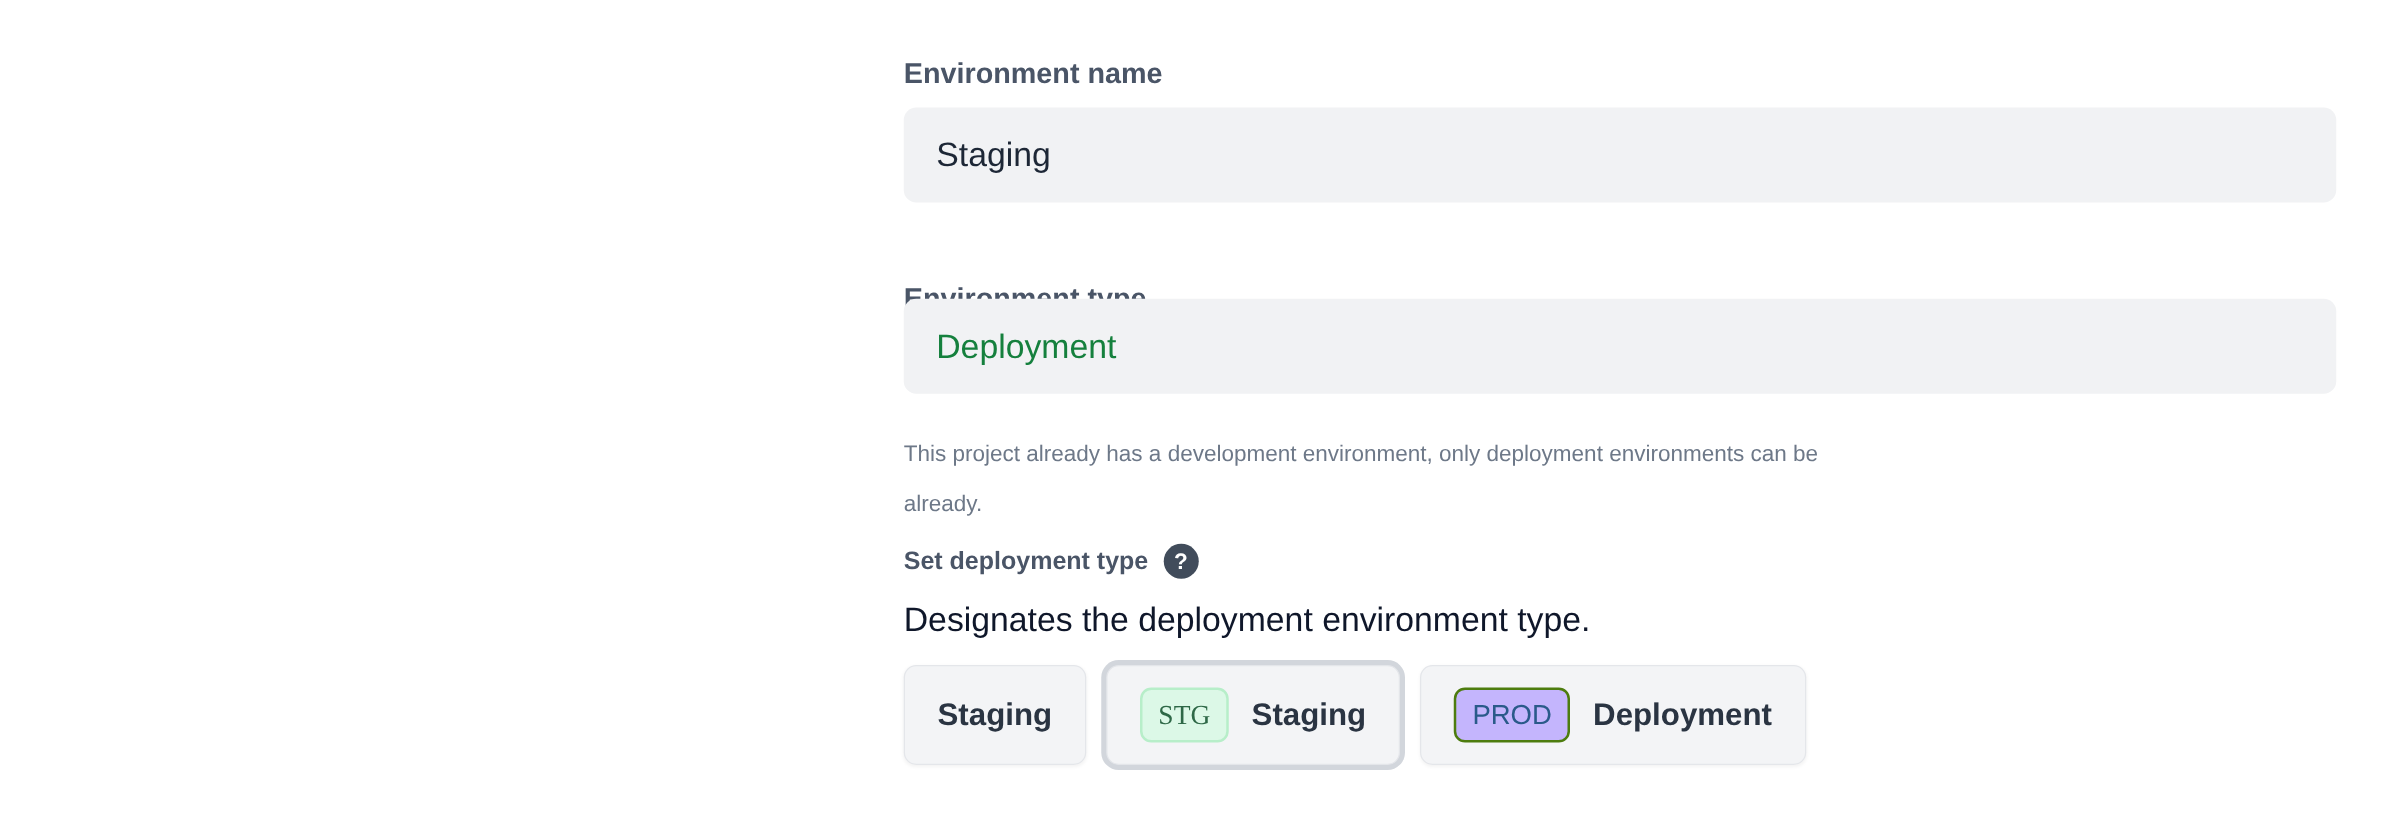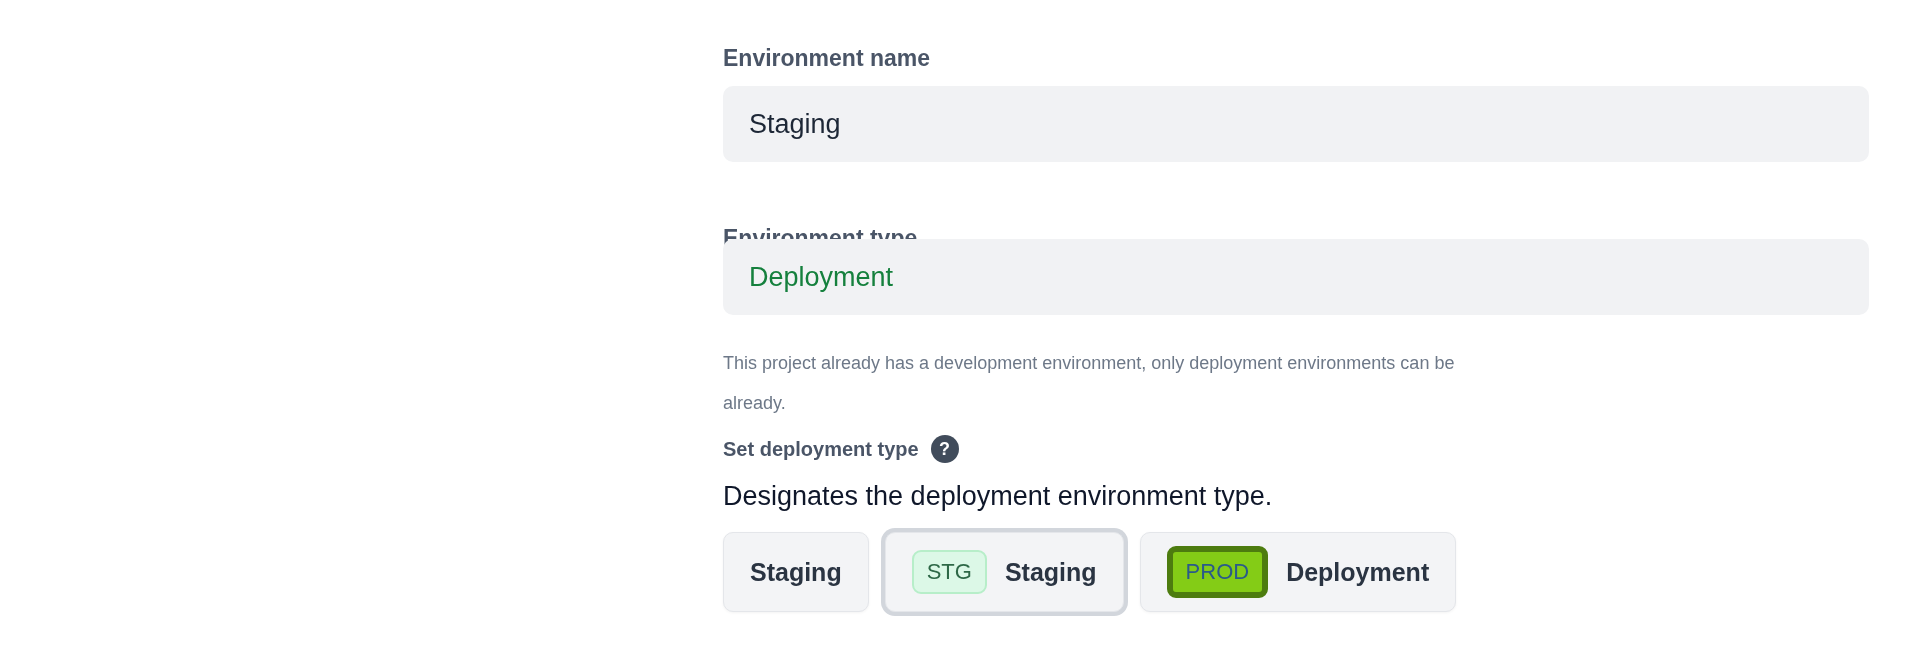--- a/index.html
+++ b/index.html
@@ -139,24 +139,25 @@
     font-weight: 400;
     line-height: 1;
     padding: 9px 13px;
     border-radius: 9px;
     margin-right: 18px;
   }
   .badge-stg {
     background: #dcf8e7;
     border: 2px solid #b7eec9;
     color: #2e6847;
+    font-family: Liberation Serif, serif;
   }
   .badge-prod {
-    background: #84cc16;
-    border: 6px solid #4d7c0f;
+    background: #c4b5fd;
+    border: 2px solid #4d7c0f;
     color: #2a5a8a;
   }
 </style>
 </head>
 <body>
 
 <div class="page">
 
 
   <div class="form-col">

